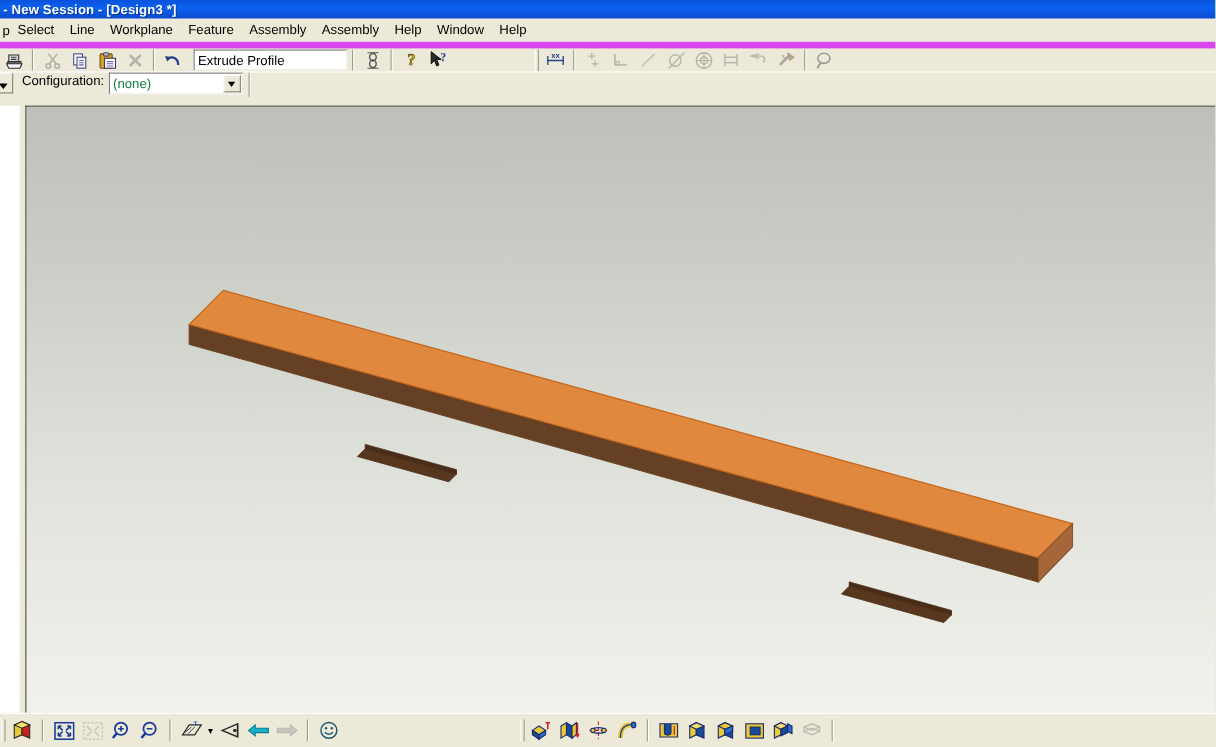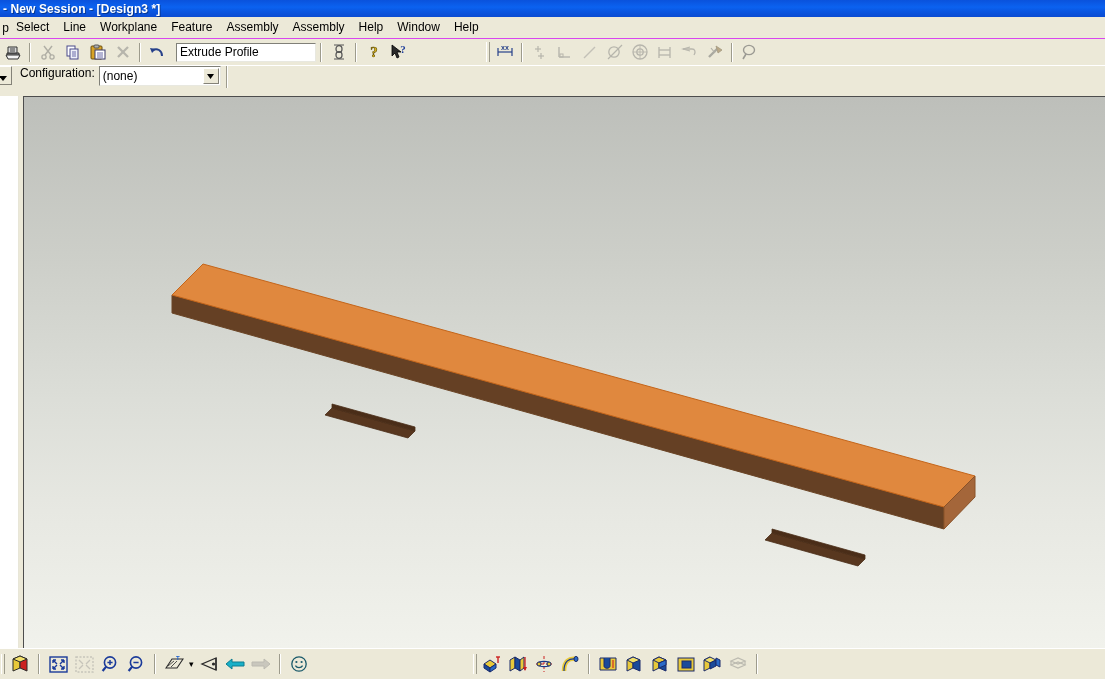--- a/index.html
+++ b/index.html
@@ -37,21 +37,21 @@
     display:flex; align-items:center; justify-content:flex-end;
   }
   .menubar .mi {
     padding: 2px 7px 3px 7px; white-space: nowrap; cursor: default;
   }
 
   
   .toolbar1 {
     position: absolute; left: 0; top: 38px; width: 1105px; height: 27px;
     background: #ece9d8;
-    border-top: 1px solid #d946ef;
+    border-top: 6px solid #d946ef;
     display: flex; align-items: center;
   }
   .tb-btn {
     width: 23px; height: 22px; margin: 0 1px;
     display: flex; align-items: center; justify-content: center;
     border: 1px solid transparent; cursor: default; flex: 0 0 auto;
   }
   .tb-sep {
     width: 1px; height: 19px; margin: 0 4px;
     border-left: 1px solid #9d9b8c; border-right: 1px solid #ffffff;
@@ -89,21 +89,21 @@
   }
   .cfg-label { font-size: 12px; color: #000; margin-left: 8px; margin-right: 4px; white-space: nowrap;}
   .cfg-combo {
     width: 122px; height: 20px; background: #ffffff;
     border: 1px solid #7f7f6e;
     border-top-color:#808078; border-left-color:#808078;
     border-right-color:#e8e8e0; border-bottom-color:#e8e8e0;
     display: flex; align-items: center; position: relative;
     font-size: 12px; flex: 0 0 auto;
   }
-  .cfg-combo .val { padding-left: 3px; color: #000000; }
+  .cfg-combo .val { padding-left: 3px; color: #15803d; }
   .cfg-combo .arrowbox {
     position: absolute; right: 1px; top: 1px; width: 16px; height: 16px;
     background: #ece9d8;
     border: 1px solid #ffffff; border-right-color:#848278; border-bottom-color:#848278;
     display: flex; align-items: center; justify-content: center;
   }
   .cfg-after {
     margin-left: 5px; height: 22px; width: 1px;
     border-left:1px solid #9d9b8c; border-right:1px solid #ffffff;
     flex: 0 0 auto;

